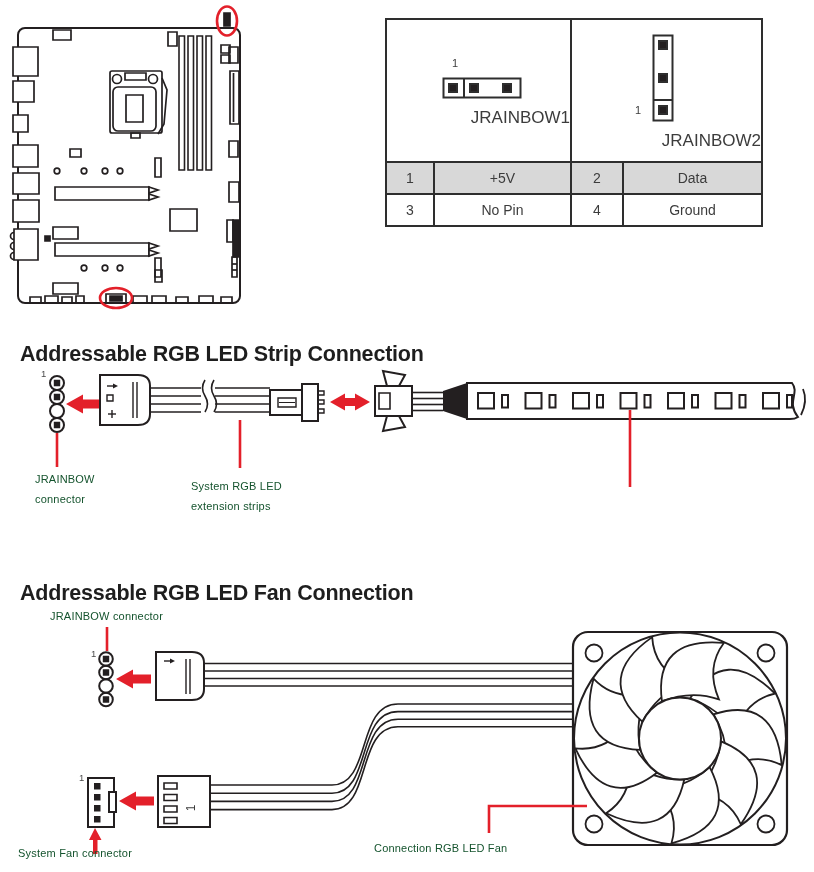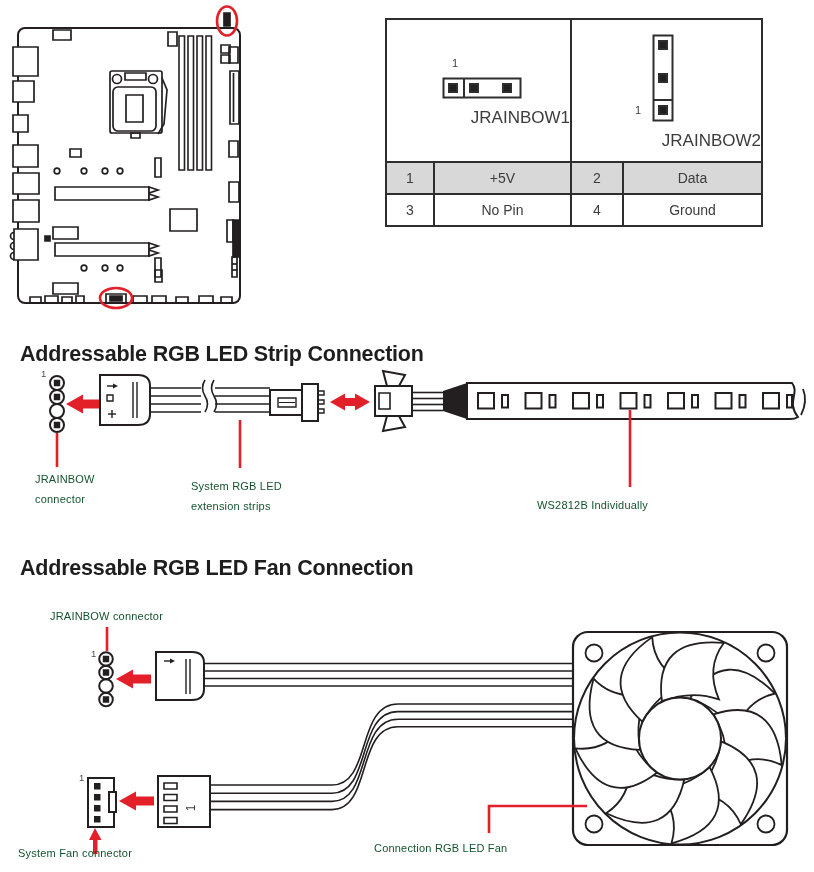--- a/index.html
+++ b/index.html
@@ -263,24 +263,23 @@
 <span class="pinnum abs" style="left:41px;top:368px">1</span>
 <div class="label abs" style="left:35px;top:469px">
   <div>JRAINBOW</div>
   <div>connector</div>
 </div>
 <div class="label abs" style="left:191px;top:476px">
   <div>System RGB LED</div>
   <div>extension strips</div>
 </div>
 <div class="label abs" style="left:537px;top:495px">
-  <div>WS2812B Individually</div>
 </div>
 
-<h2 class="heading abs" style="left:8px;top:544px">Addressable RGB LED Fan Connection</h2>
+<h2 class="heading abs" style="left:8px;top:569px">Addressable RGB LED Fan Connection</h2>
 
 <svg class="abs diagram" style="left:0;top:595px" width="814" height="277" viewBox="0 595 814 277">
   <g fill="none" stroke="#231f20" stroke-width="2">
     <line x1="107" y1="627" x2="107" y2="651" stroke="#e3202a" stroke-width="2.6"></line>
 
     <g>
       <circle cx="106" cy="659" r="6.8"></circle>
         <circle cx="106" cy="672.5" r="6.8"></circle>
       <circle cx="106" cy="686" r="6.8"></circle>
         <circle cx="106" cy="699.5" r="6.8"></circle>

